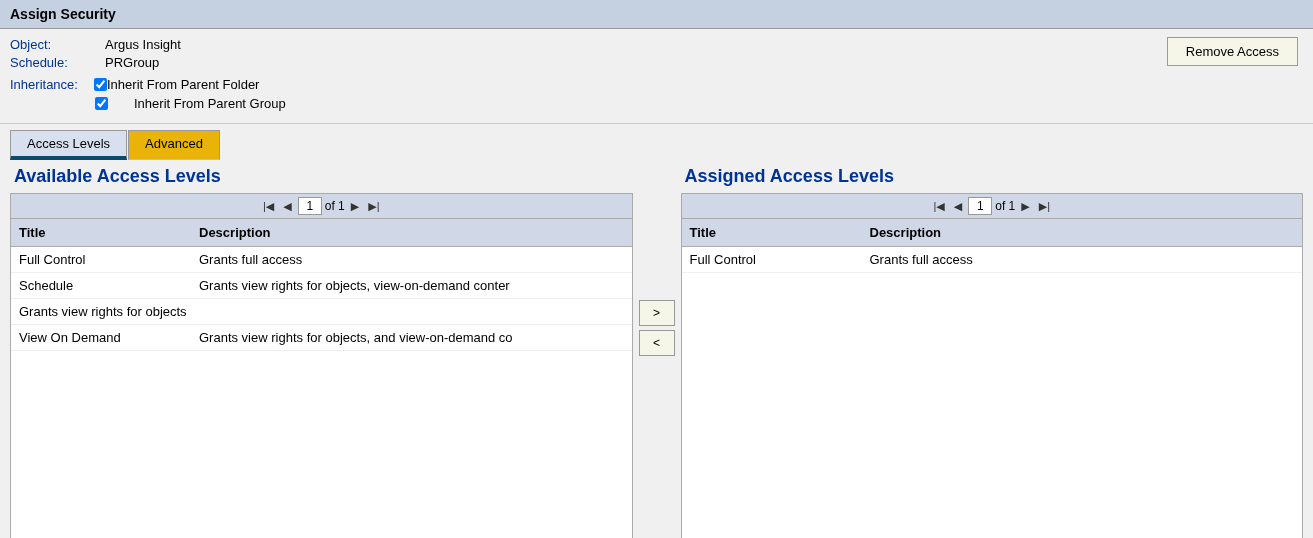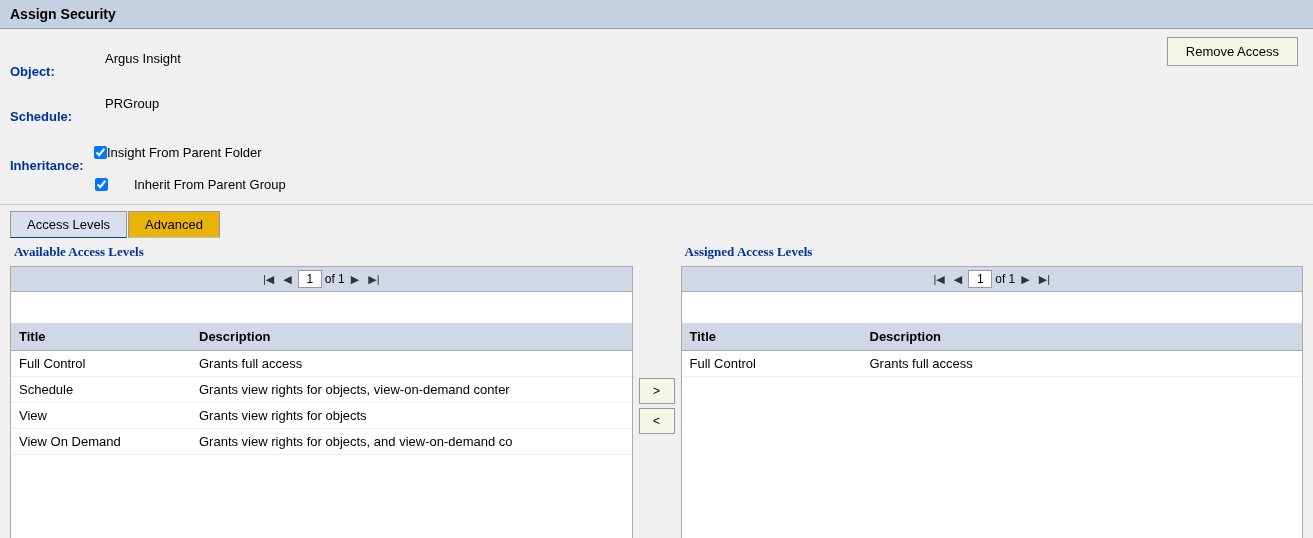--- a/index.html
+++ b/index.html
@@ -28,25 +28,24 @@
       background: #f0f0f0;
       padding: 8px 10px 4px 10px;
       border-bottom: 1px solid #ccc;
     }
     .header-row {
       display: flex;
       align-items: center;
       margin-bottom: 3px;
     }
     .header-label {
-      font-weight: bold;
+      font-weight: normal;
       color: #003399;
       margin-right: 4px;
       min-width: 80px;
-      margin-top: 27px;
     }
     .header-value {
       color: #000;
       margin-left: 11px;
     }
     .remove-access-btn {
       float: right;
       margin-top: -60px;
       margin-right: 5px;
       padding: 6px 18px;
@@ -80,24 +79,23 @@
     }
     .panel {
       flex: 1;
       background: #fff;
       border: 1px solid #aaa;
       margin-right: 0;
     }
     .panel-title {
       color: #003399;
       font-weight: bold;
-      font-size: 13px;
+      font-size: 18px;
       padding: 6px 4px;
       background: #f0f0f0;
-      font-family: Liberation Serif, serif;
     }
     .pagination-bar {
       display: flex;
       align-items: center;
       justify-content: center;
       background: #d0d8e8;
       border-bottom: 1px solid #aaa;
       padding: 3px 4px;
       gap: 3px;
     }
@@ -118,21 +116,20 @@
       border: 1px solid #999;
       font-size: 12px;
       padding: 1px 2px;
     }
     .table-header {
       display: grid;
       grid-template-columns: 180px 1fr;
       background: #d0d8e8;
       border-bottom: 1px solid #aaa;
       padding: 4px 4px;
-      margin-top: 31px;
     }
     .table-header-cell {
       font-weight: bold;
       font-size: 13px;
       padding: 2px 4px;
     }
     .table-row {
       display: grid;
       grid-template-columns: 180px 1fr;
       border-bottom: 1px solid #eee;
@@ -193,32 +190,32 @@
         <span class="header-value">Argus Insight</span>
       </div>
       <div class="header-row">
         <span class="header-label">Schedule:</span>
         <span class="header-value">PRGroup</span>
       </div>
       <div class="inheritance-block">
         <div class="inheritance-line">
           <span class="header-label">Inheritance:</span>
           <input type="checkbox" checked="" style="">
-          <span>Insight From Parent Folder</span>
+          <span>Inherit From Parent Folder</span>
         </div>
         <div class="inheritance-line" style="margin-left: 85px; gap: 20px;">
           <input type="checkbox" checked="" style="margin-right: 6px;">
           <span>Inherit From Parent Group</span>
         </div>
       </div>
     </div>
   </div>
 
   <div class="tabs-section">
-    <div class="tab" style="background:#d8e0f0; border-bottom:1px solid #0c4a6e;">
+    <div class="tab" style="background:#d8e0f0; border-bottom:4px solid #0c4a6e;">
       <span>Access Levels</span>
     </div>
     <div class="tab active" style="background:#eab308; border-bottom:1px solid #b8c0c8; margin-left:1px;">
       <span>Advanced</span>
     </div>
   </div>
 
   <div style="display:flex; align-items:flex-start; padding: 0 10px 10px 10px;">
 
     <div style="flex:1;">
@@ -241,21 +238,20 @@
 
         <div class="table-row">
           <div class="table-cell">Full Control</div>
           <div class="table-cell">Grants full access</div>
         </div>
         <div class="table-row">
           <div class="table-cell">Schedule</div>
           <div class="table-cell">Grants view rights for objects, view-on-demand conter</div>
         </div>
         <div class="table-row">
-          <div class="table-cell">View</div>
           <div class="table-cell">Grants view rights for objects</div>
         </div>
         <div class="table-row">
           <div class="table-cell">View On Demand</div>
           <div class="table-cell">Grants view rights for objects, and view-on-demand co</div>
         </div>
 
         <div style="height: 220px;"></div>
       </div>
     </div>

